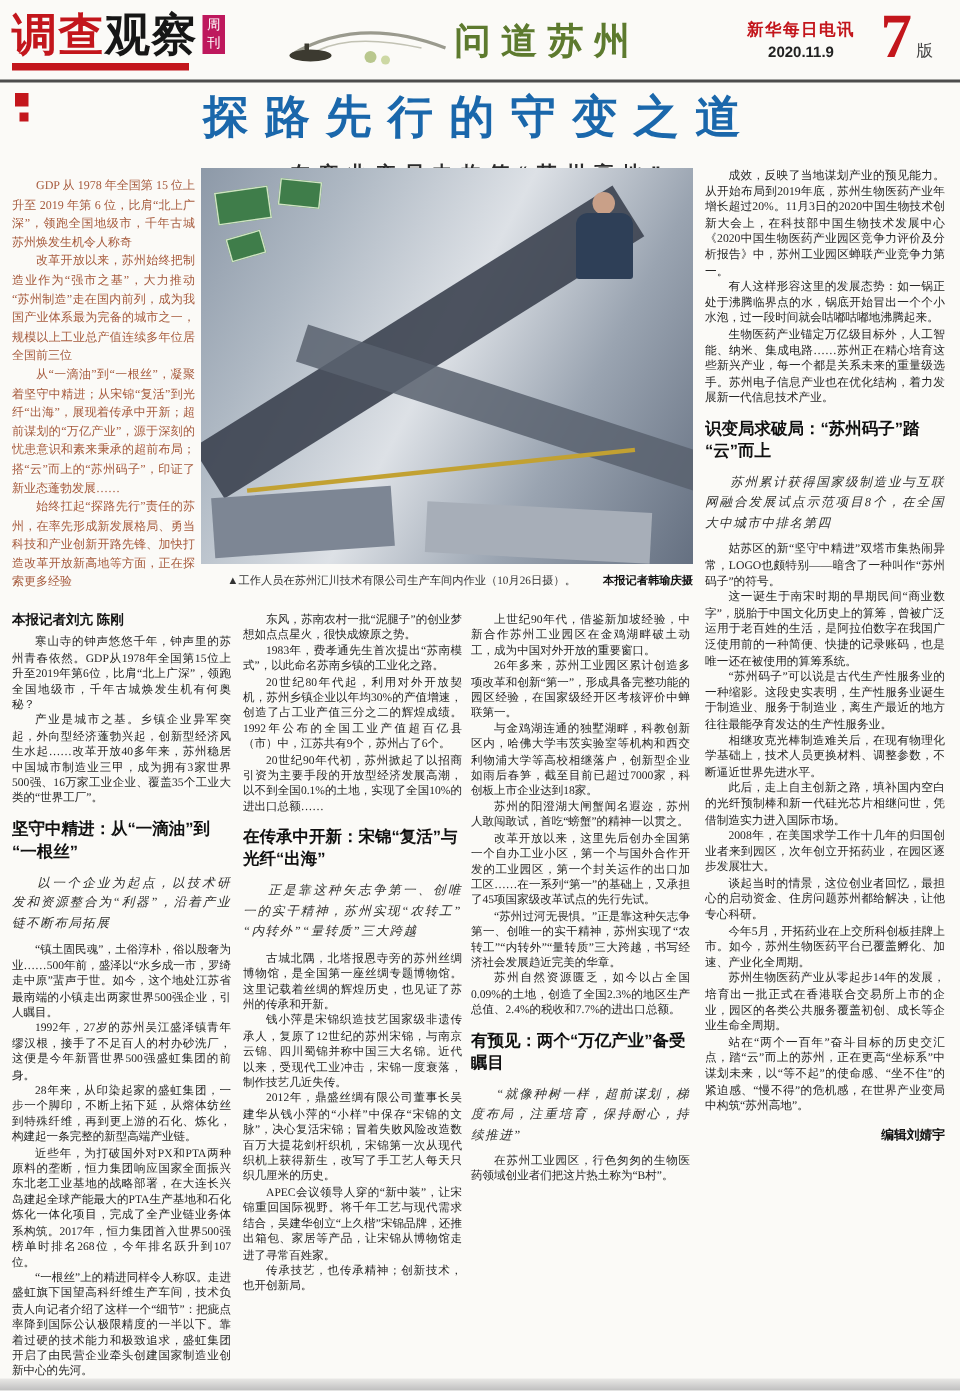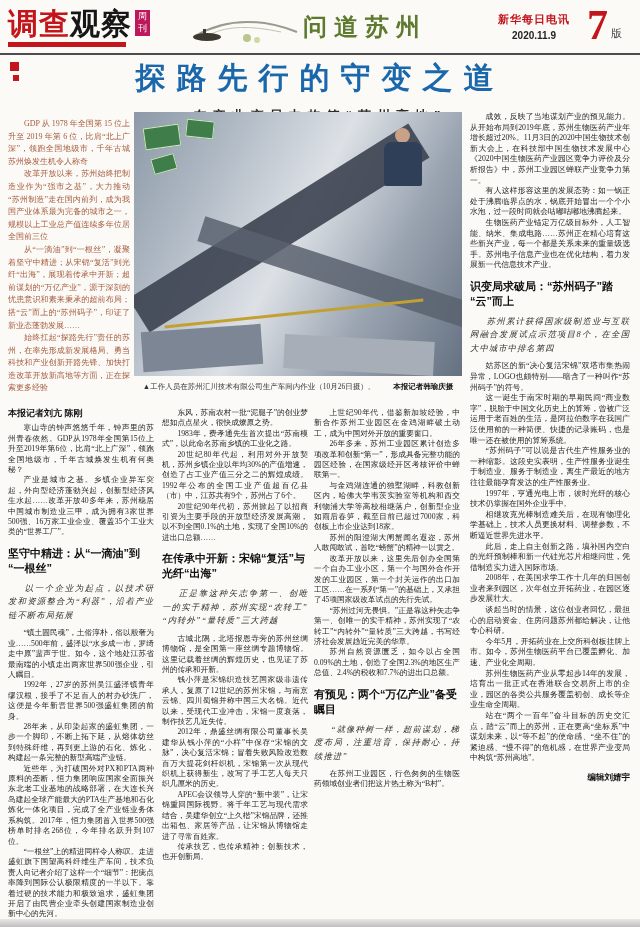--- a/index.html
+++ b/index.html
@@ -46,21 +46,21 @@
             font-weight:bold;font-size:8px;letter-spacing:1px;color:#1c3f90;}
   .pcb{position:absolute;background:#3f7d4a;border:1px solid #cfe3c2;}
   .pcb.a{left:10px;top:14px;width:34px;height:20px;transform:rotate(-8deg);}
   .pcb.b{left:52px;top:8px;width:26px;height:16px;transform:rotate(6deg);}
   .pcb.c{left:18px;top:44px;width:22px;height:14px;transform:rotate(-16deg);}
   .worker-head{position:absolute;right:52px;top:16px;width:15px;height:15px;border-radius:50%;background:#c9a088;}
   .worker-body{position:absolute;right:40px;top:30px;width:38px;height:44px;border-radius:8px 8px 2px 2px;background:#2e3f57;}
   .cable{position:absolute;left:30px;top:200px;width:260px;height:3px;background:#c2a132;transform:rotate(-6deg);}
   .clutter1{position:absolute;left:8px;top:216px;width:120px;height:40px;background:#7d8courier;background:#7d8694;transform:rotate(-4deg);}
   .clutter2{position:absolute;left:150px;top:226px;width:150px;height:34px;background:#a7aeb8;transform:rotate(3deg);}
-  .caption{position:absolute;left:134px;top:381px;width:328px;display:flex;justify-content:center;gap:18px;
+  .caption{position:absolute;left:134px;top:381px;width:328px;display:flex;justify-content:flex-end;gap:18px;
            font-size:7.5px;line-height:11px;color:#333;}
   .caption .credit{font-weight:bold;color:#111;white-space:nowrap;}
   
   .col{position:absolute;top:408px;height:510px;overflow:hidden;font-size:7.7px;line-height:10.4px;text-align:justify;color:#262626;}
   .col p{margin:0;text-indent:2em;}
   .col1{left:8px;width:146px;}
   .col2{left:162px;width:146px;}
   .col3{left:314px;width:146px;}
   .col4{left:470px;top:112px;height:806px;width:160px;position:absolute;overflow:hidden;
         font-size:7.8px;line-height:10.6px;text-align:justify;color:#262626;}
@@ -200,24 +200,23 @@
 
   <div class="col4">
     <div>
         <p>成效，反映了当地谋划产业的预见能力。从开始布局到2019年底，苏州生物医药产业年增长超过20%。11月3日的2020中国生物技术创新大会上，在科技部中国生物技术发展中心《2020中国生物医药产业园区竞争力评价及分析报告》中，苏州工业园区蝉联产业竞争力第一。</p>
         <p>有人这样形容这里的发展态势：如一锅正处于沸腾临界点的水，锅底开始冒出一个个小水泡，过一段时间就会咕嘟咕嘟地沸腾起来。</p>
         <p>生物医药产业锚定万亿级目标外，人工智能、纳米、集成电路……苏州正在精心培育这些新兴产业，每一个都是关系未来的重量级选手。苏州电子信息产业也在优化结构，着力发展新一代信息技术产业。</p>
       </div>
     <p class="crosshead">识变局求破局：“苏州码子”踏“云”而上</p>
     <p class="lead">苏州累计获得国家级制造业与互联网融合发展试点示范项目8个，在全国大中城市中排名第四</p>
     <div>
-        <p>姑苏区的新“决心复活宋锦”双塔市集热闹异常，LOGO也颇特别——暗含了一种叫作“苏州码子”的符号。</p>
+        <p>姑苏区的新“坚守中精进”双塔市集热闹异常，LOGO也颇特别——暗含了一种叫作“苏州码子”的符号。</p>
         <p>这一诞生于南宋时期的早期民间“商业数字”，脱胎于中国文化历史上的算筹，曾被广泛运用于老百姓的生活，是阿拉伯数字在我国广泛使用前的一种简便、快捷的记录账码，也是唯一还在被使用的算筹系统。</p>
         <p>“苏州码子”可以说是古代生产性服务业的一种缩影。这段史实表明，生产性服务业诞生于制造业、服务于制造业，离生产最近的地方往往最能孕育发达的生产性服务业。</p>
-        <p>1997年，亨通光电上市，彼时光纤的核心技术仍掌握在国外企业手中。</p>
         <p>相继攻克光棒制造难关后，在现有物理化学基础上，技术人员更换材料、调整参数，不断逼近世界先进水平。</p>
         <p>此后，走上自主创新之路，填补国内空白的光纤预制棒和新一代硅光芯片相继问世，凭借制造实力进入国际市场。</p>
         <p>2008年，在美国求学工作十几年的归国创业者来到园区，次年创立开拓药业，在园区逐步发展壮大。</p>
         <p>谈起当时的情景，这位创业者回忆，最担心的启动资金、住房问题苏州都给解决，让他专心科研。</p>
         <p>今年5月，开拓药业在上交所科创板挂牌上市。如今，苏州生物医药平台已覆盖孵化、加速、产业化全周期。</p>
         <p>苏州生物医药产业从零起步14年的发展，培育出一批正式在香港联合交易所上市的企业，园区的各类公共服务覆盖初创、成长等企业生命全周期。</p>
         <p>站在“两个一百年”奋斗目标的历史交汇点，踏“云”而上的苏州，正在更高“坐标系”中谋划未来，以“等不起”的使命感、“坐不住”的紧迫感、“慢不得”的危机感，在世界产业变局中构筑“苏州高地”。</p>
       </div>
     <p class="editor">编辑刘婧宇</p>
   </div>

